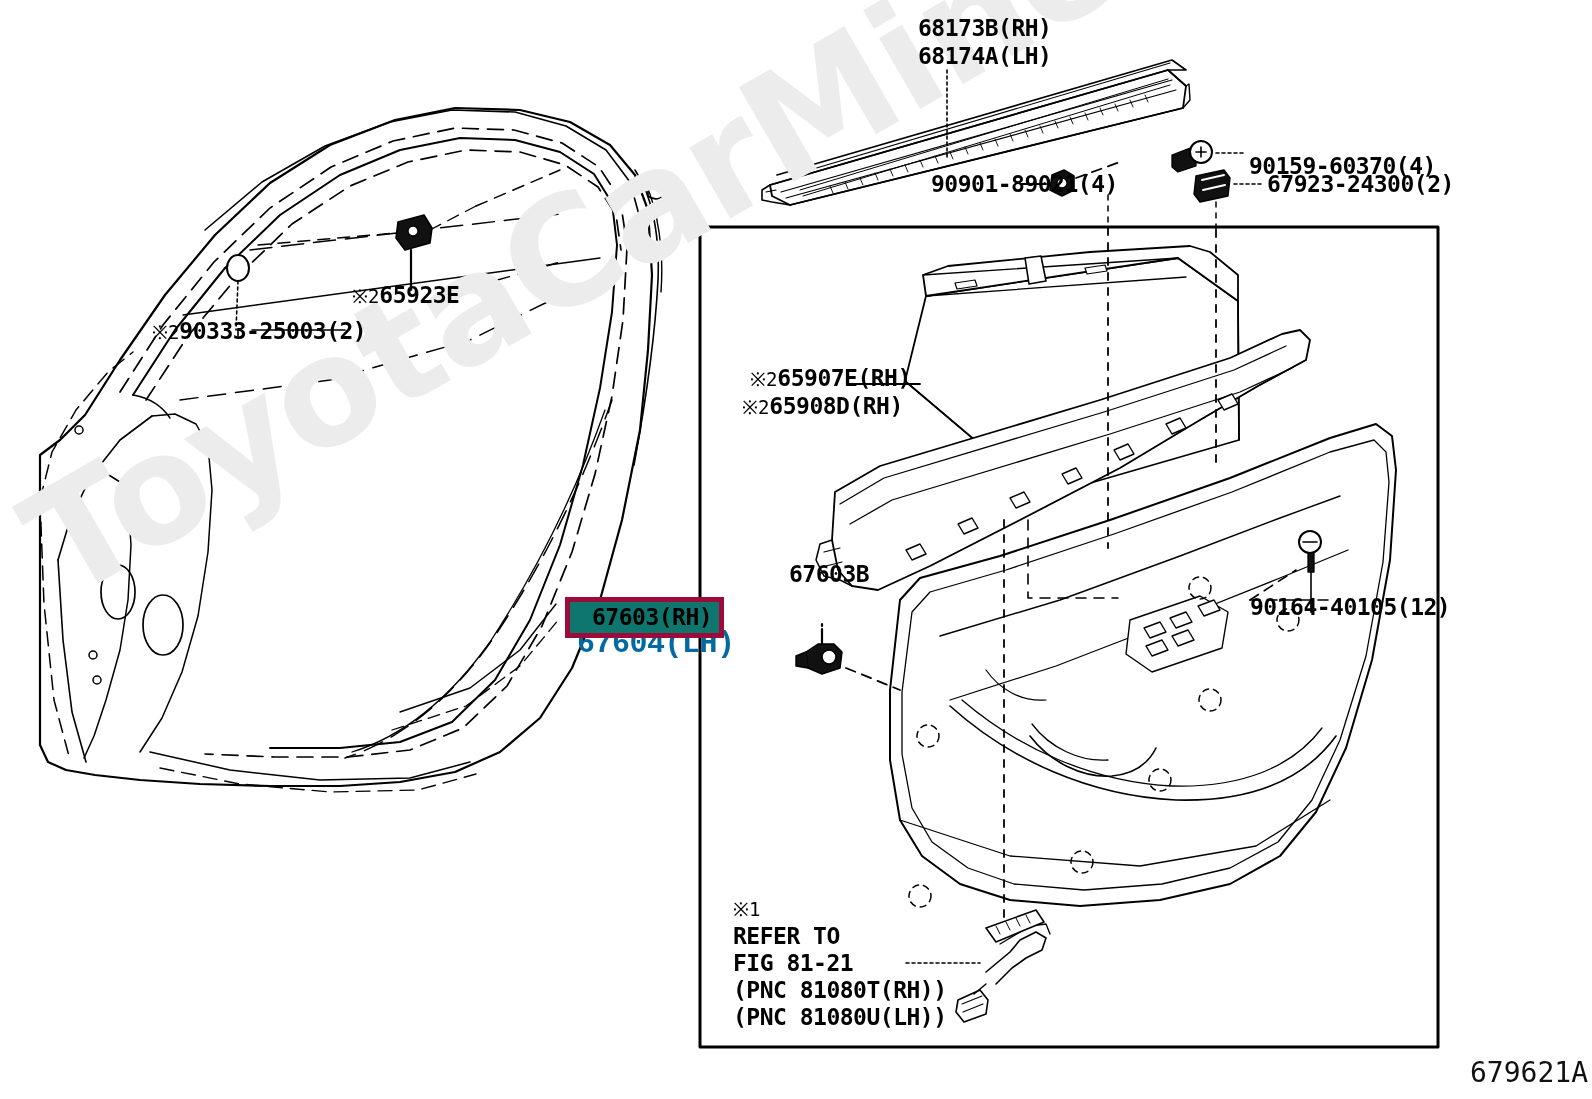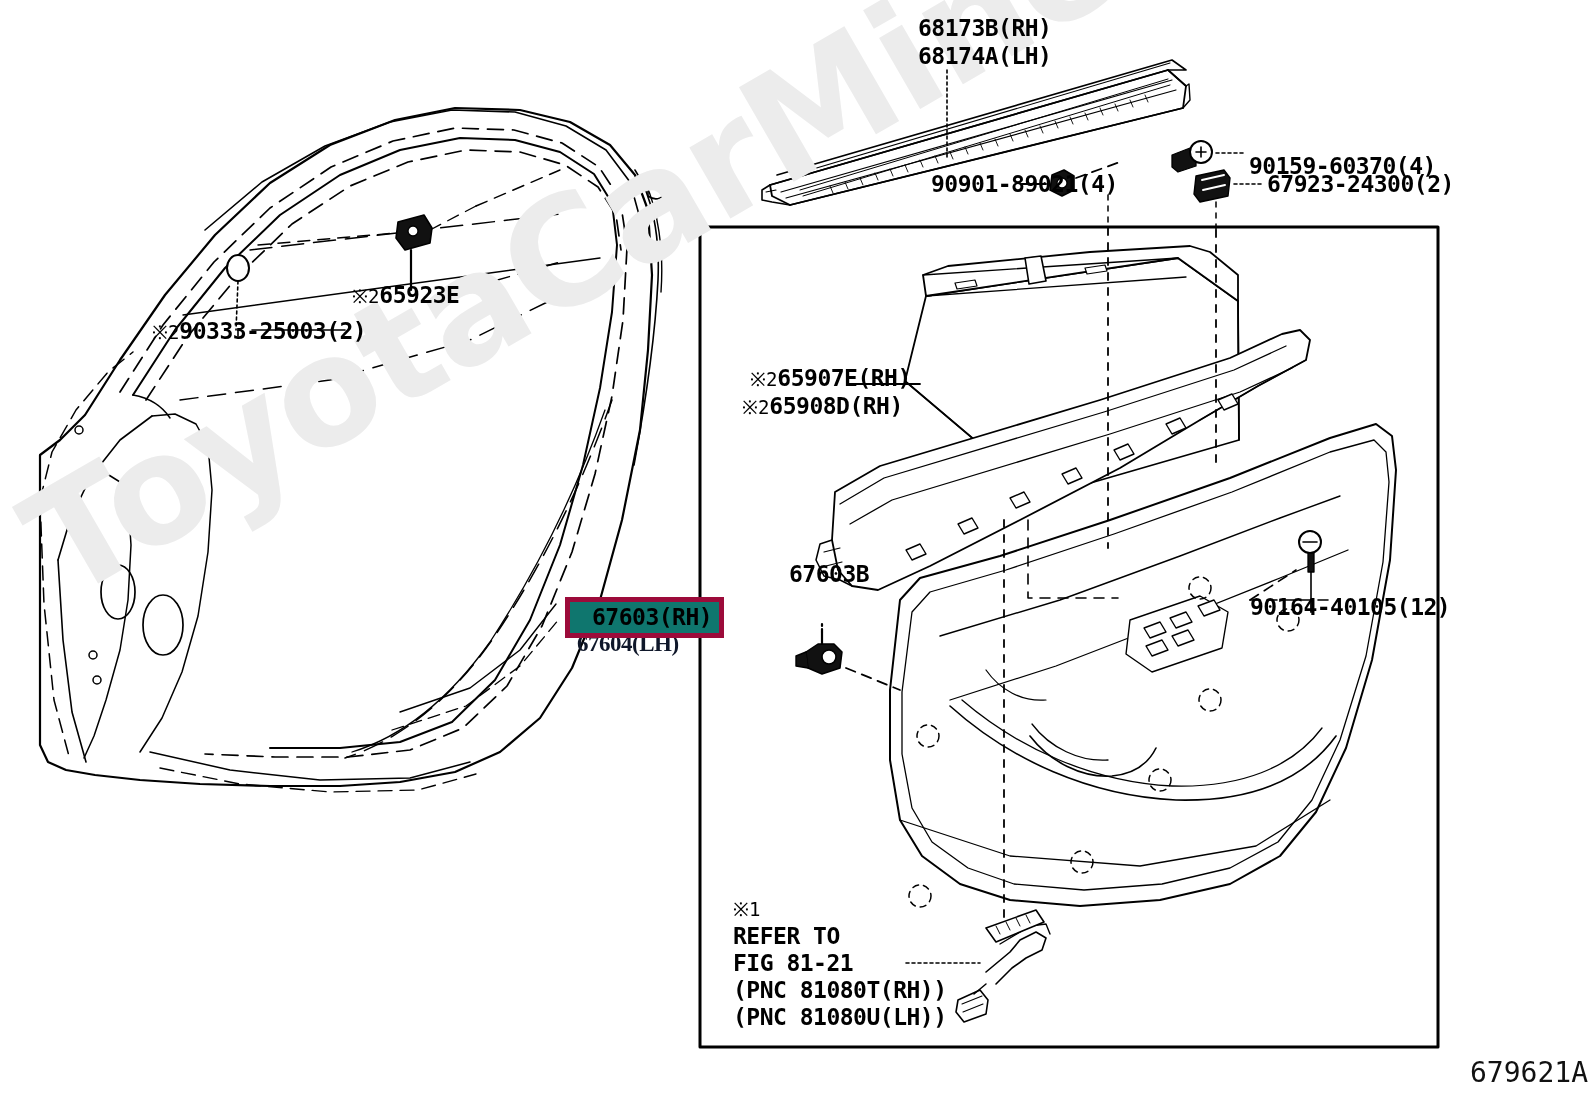--- a/index.html
+++ b/index.html
@@ -83,25 +83,25 @@
     letter-spacing: -0.5px;
     color: #000;
     white-space: nowrap;
     display: inline-block;
     line-height: 28px;
   }
   .hl-sub {
     position: absolute;
     left: 12px;
     top: 33px;
-    font-family: Liberation Serif, serif;
-    font-size: 23px;
+    font-family: Liberation Mono, monospace;
+    font-size: 30px;
     font-weight: 700;
     letter-spacing: -0.5px;
-    color: #0f172a;
+    color: #0369a1;
     white-space: nowrap;
     line-height: 28px;
     z-index: -1;
   }
 
   
   .legend {
     position: absolute;
     left: 48px;
     top: 1022px;

